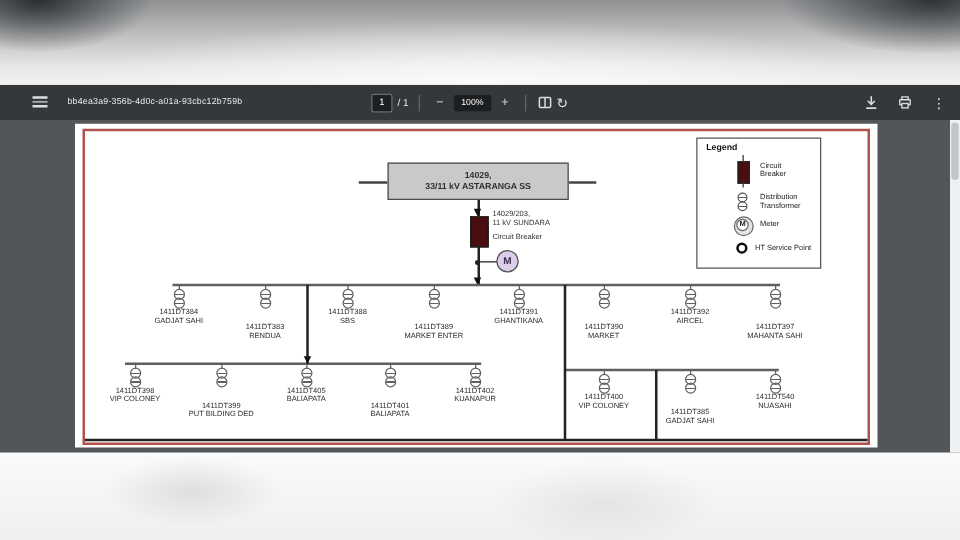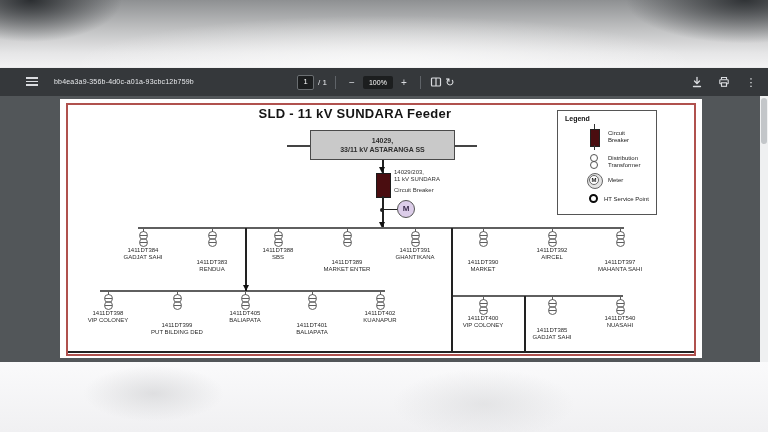--- a/index.html
+++ b/index.html
@@ -134,21 +134,20 @@
       </div>
       <div class="icon-btn" style="font-size:11px;">⋮</div>
     </div>
   </div>
 
   <div class="abs" id="viewer">
 
     <div class="abs" id="page">
       <div class="abs" id="red-frame"></div>
 
-      <div class="abs" id="doc-title">SLD - 11 kV SUNDARA Feeder</div>
 
       <div class="dline" style="left:227px;top:46px;width:23px;height:1.5px;background:#444;"></div>
       <div class="dline" style="left:395px;top:46px;width:22px;height:1.5px;background:#444;"></div>
       <div class="abs" id="ss-box">
         <div>14029,</div>
         <div>33/11 kV ASTARANGA SS</div>
       </div>
 
       <div class="kline" style="left:322px;top:61px;width:1.5px;height:13px;"></div>
       <div class="arrow-down" style="left:319px;top:68px;"></div>

